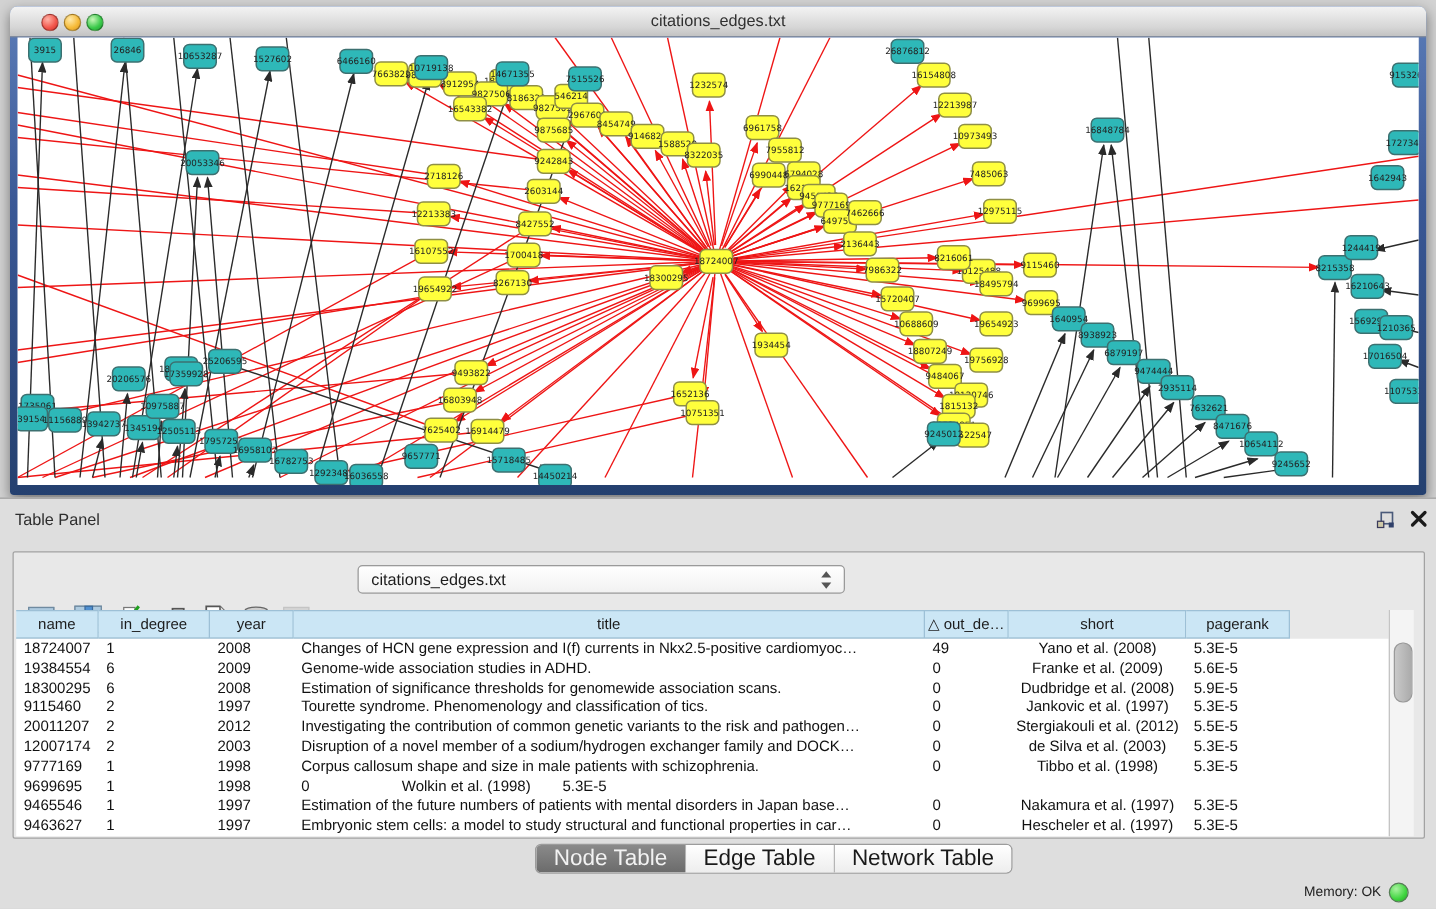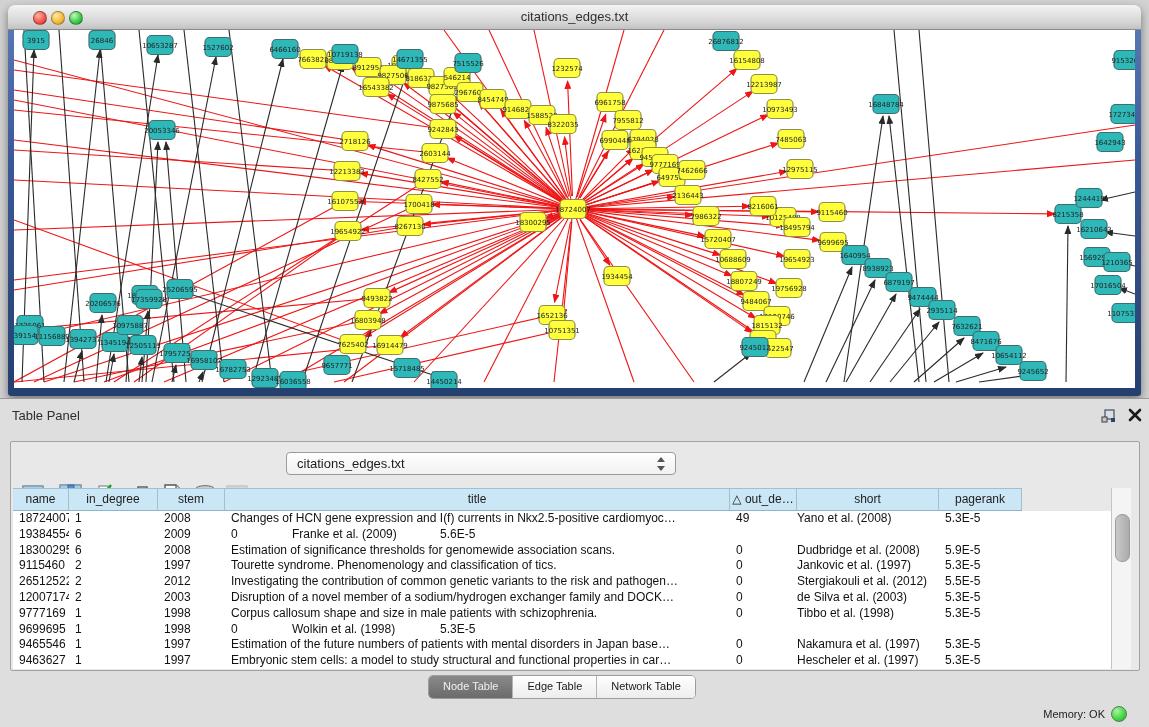--- a/index.html
+++ b/index.html
@@ -43,26 +43,26 @@
   .dd-arrows i{position:absolute;left:0;width:0;height:0;border-left:4px solid transparent;border-right:4px solid transparent;}
   .dd-arrows i.up{top:1px;border-bottom:5px solid #555;}
   .dd-arrows i.dn{bottom:1px;border-top:5px solid #555;}
 
   .grid-header{position:absolute;left:2px;top:46px;height:23px;display:flex;font-size:12px;color:#1d1d1d;}
   .grid-header .hcell{background:#cbe6f5;border-right:1px solid #9dc0d6;border-top:1px solid #9dc0d6;border-bottom:1px solid #8fb3c9;
     box-sizing:border-box;text-align:center;line-height:21px;overflow:hidden;white-space:nowrap;}
   .tbody{position:absolute;left:2px;top:69px;width:1031px;height:158px;background:#fff;overflow:hidden;}
   .trow{display:flex;height:15.8px;font-size:12px;color:#111;white-space:nowrap;}
   .tcell{box-sizing:border-box;padding-left:6px;overflow:hidden;text-overflow:clip;line-height:15.8px;}
-  .c0{width:56px;} .c1{width:89px;} .c2{width:67px;} .c3{width:505px;} .c4{width:67px;} .c5{width:142px;text-align:left;padding-left:0;} .c6{width:83px;}
+  .c0{width:66px;} .c1{width:89px;} .c2{width:67px;} .c3{width:505px;} .c4{width:67px;} .c5{width:142px;text-align:center;padding-left:0;} .c6{width:83px;}
   .white-gap{position:absolute;left:1033px;top:69px;width:67px;height:158px;background:#fff;}
   .vscroll{position:absolute;left:1100px;top:46px;width:19px;height:181px;background:#f4f4f4;border-left:1px solid #c4c4c4;}
   .vthumb{position:absolute;left:3px;top:26px;width:13px;height:46px;background:linear-gradient(90deg,#c9c9c9,#ababab);border-radius:7px;border:1px solid #9a9a9a;}
 
-  .segmented{position:absolute;left:428px;top:276px;height:22px;display:flex;font-size:11px;border:1px solid #9c9c9c;border-radius:5px;overflow:hidden;background:#fff;}
+  .segmented{position:absolute;left:428px;top:276px;height:22px;display:flex;font-size:18px;border:1px solid #9c9c9c;border-radius:5px;overflow:hidden;background:#fff;}
   .seg{padding:0 14px;line-height:21px;color:#1a1a1a;background:linear-gradient(180deg,#ffffff,#ededed);border-right:1px solid #b5b5b5;cursor:pointer;}
   .seg:last-child{border-right:none;}
   .seg.selected{background:linear-gradient(180deg,#8a8a8a,#6b6b6b);color:#f2f2f2;}
 
   .statusbar{position:absolute;left:0;top:302px;width:1149px;height:27px;}
   .memory-label{position:absolute;right:44px;top:7px;font-size:11px;color:#222;}
   .memory-dot{position:absolute;right:22px;top:5px;width:14px;height:14px;border-radius:50%;
     background:radial-gradient(circle at 35% 30%,#a9f3a0,#3fd53f 60%,#2a9a2a);border:1px solid #567d56;}
 </style>
 </head>
@@ -781,41 +781,42 @@
           <span class="dd-arrows">
               <i class="up"></i>
               <i class="dn"></i>
             </span>
         </div>
       </div>
 
       <div class="grid-header">
         <div class="hcell c0">name</div>
         <div class="hcell c1">in_degree</div>
-        <div class="hcell c2">stem</div>
+        <div class="hcell c2">year</div>
         <div class="hcell c3">title</div>
         <div class="hcell c4"><span>△</span> <span>out_de…</span></div>
         <div class="hcell c5">short</div>
         <div class="hcell c6">pagerank</div>
       </div>
 
       <div class="tbody">
           <div class="trow">
             <div class="tcell c0">18724007</div>
             <div class="tcell c1">1</div>
             <div class="tcell c2">2008</div>
             <div class="tcell c3">Changes of HCN gene expression and I(f) currents in Nkx2.5-positive cardiomyoc…</div>
             <div class="tcell c4">49</div>
             <div class="tcell c5">Yano et al. (2008)</div>
             <div class="tcell c6">5.3E-5</div>
           </div>
           <div class="trow">
             <div class="tcell c0">19384554</div>
             <div class="tcell c1">6</div>
             <div class="tcell c2">2009</div>
+            <div class="tcell c3">Genome-wide association studies in ADHD.</div>
             <div class="tcell c4">0</div>
             <div class="tcell c5">Franke et al. (2009)</div>
             <div class="tcell c6">5.6E-5</div>
           </div>
           <div class="trow">
             <div class="tcell c0">18300295</div>
             <div class="tcell c1">6</div>
             <div class="tcell c2">2008</div>
             <div class="tcell c3">Estimation of significance thresholds for genomewide association scans.</div>
             <div class="tcell c4">0</div>
@@ -825,21 +826,21 @@
           <div class="trow">
             <div class="tcell c0">9115460</div>
             <div class="tcell c1">2</div>
             <div class="tcell c2">1997</div>
             <div class="tcell c3">Tourette syndrome. Phenomenology and classification of tics.</div>
             <div class="tcell c4">0</div>
             <div class="tcell c5">Jankovic et al. (1997)</div>
             <div class="tcell c6">5.3E-5</div>
           </div>
           <div class="trow">
-            <div class="tcell c0">26512522</div>
+            <div class="tcell c0">20011207</div>
             <div class="tcell c1">2</div>
             <div class="tcell c2">2012</div>
             <div class="tcell c3">Investigating the contribution of common genetic variants to the risk and pathogen…</div>
             <div class="tcell c4">0</div>
             <div class="tcell c5">Stergiakouli et al. (2012)</div>
             <div class="tcell c6">5.5E-5</div>
           </div>
           <div class="trow">
             <div class="tcell c0">12007174</div>
             <div class="tcell c1">2</div>

